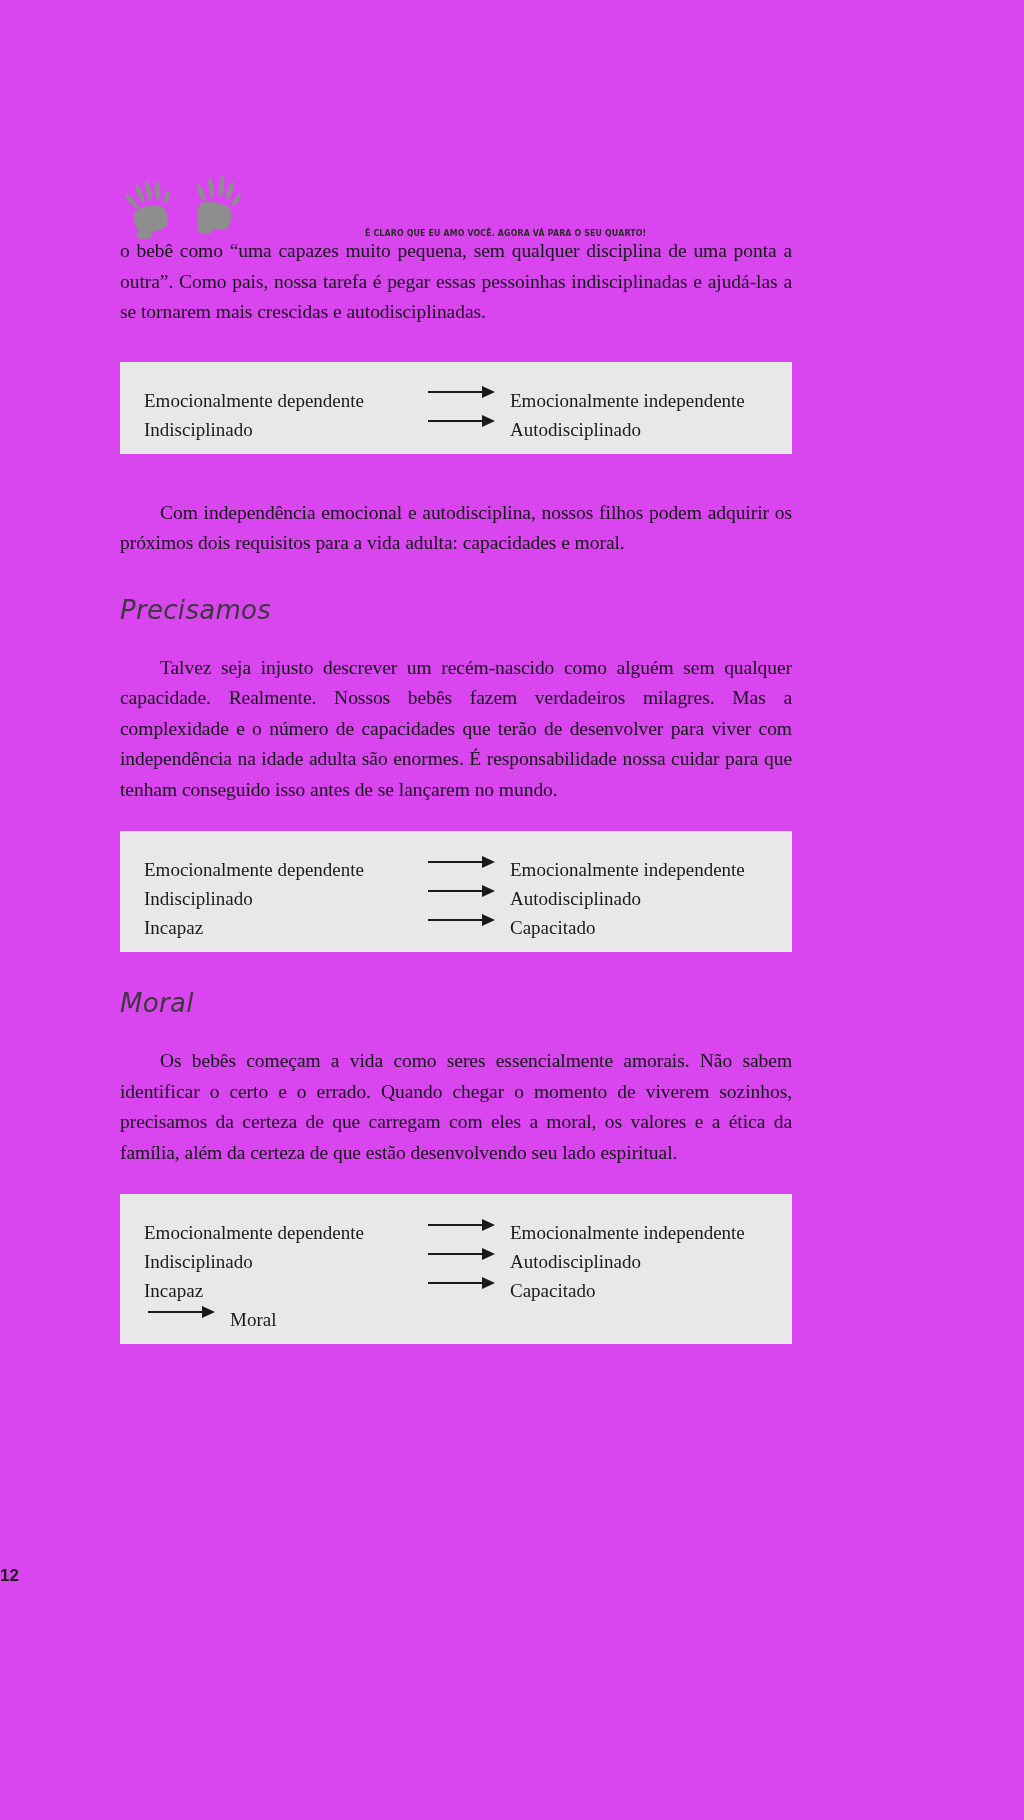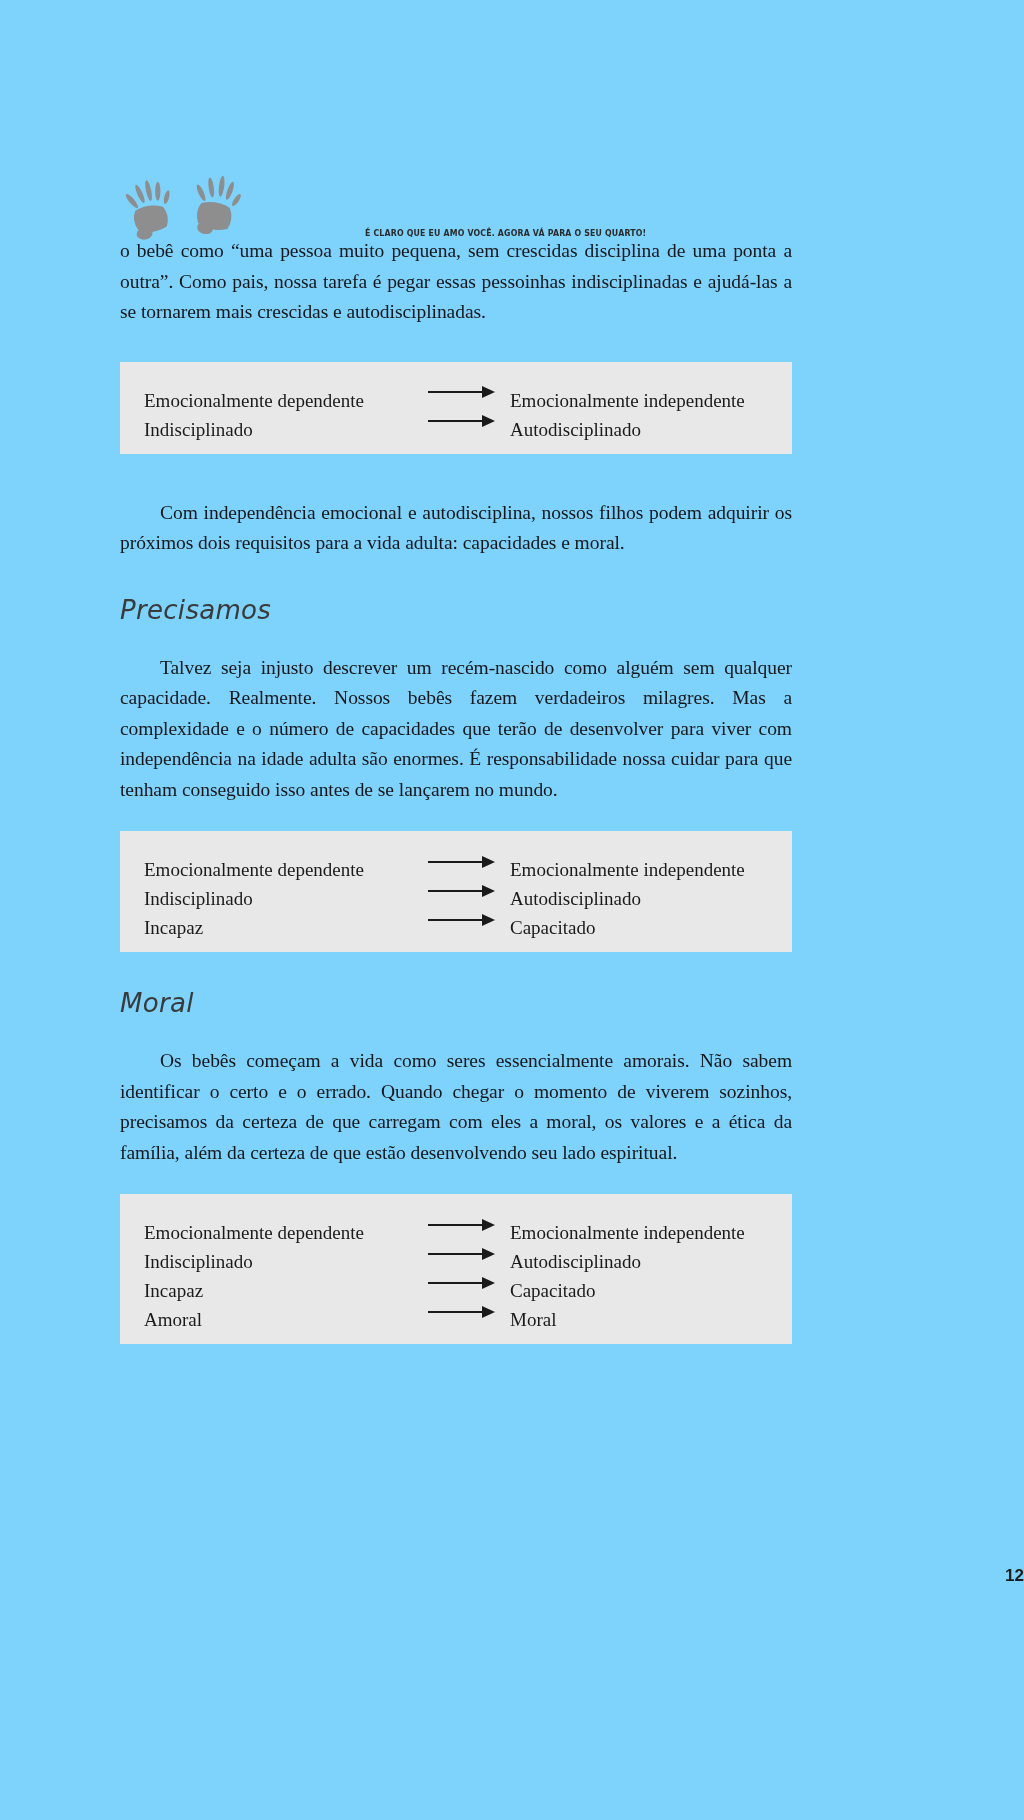--- a/index.html
+++ b/index.html
@@ -12,21 +12,21 @@
     height: 1820px;
     position: relative;
     font-family: "Liberation Serif", serif;
     color: #111111;
     overflow: hidden;
   }
 
   .page {
     position: absolute;
     inset: 0;
-    background: #7dd3fc;
+    background: #d946ef;
   }
 
   
   .runhead {
     position: absolute;
     top: 176px;
     left: 120px;
     right: 120px;
     height: 70px;
   }
@@ -140,21 +140,21 @@
     white-space: nowrap;
     margin-top: 8px;
   }
 
   
   .folio {
     position: absolute;
     left: 0;
     right: 0;
     top: 1566px;
-    text-align: right;
+    text-align: left;
     font-family: "Liberation Sans", sans-serif;
     font-size: 17px;
     font-weight: 600;
     color: #1c1c1c;
   }
 </style>
 </head>
 <body>
 
 <div class="page">
@@ -184,21 +184,21 @@
             <ellipse cx="16" cy="50" rx="8" ry="6"></ellipse>
           </g>
         </g>
       </svg>
     </div>
     <div class="runhead-title">É CLARO QUE EU AMO VOCÊ. AGORA VÁ PARA O SEU QUARTO!</div>
   </div>
 
   <div class="column">
 
-    <p class="body">o bebê como “uma pessoa muito pequena, sem crescidas disciplina de uma ponta a outra”. Como pais, nossa tarefa é pegar essas pessoinhas indisciplinadas e ajudá-las a se tornarem mais crescidas e autodisciplinadas.</p>
+    <p class="body">o bebê como “uma capazes muito pequena, sem qualquer disciplina de uma ponta a outra”. Como pais, nossa tarefa é pegar essas pessoinhas indisciplinadas e ajudá-las a se tornarem mais crescidas e autodisciplinadas.</p>
 
     <div class="gap-md"></div>
 
     <div class="transbox">
       <div class="transrow">
         <div class="trans-left">Emocionalmente dependente</div>
         <div class="trans-arrow">
             <span class="shaft"></span>
             <span class="head"></span>
           </div>
@@ -284,21 +284,20 @@
       </div>
       <div class="transrow">
         <div class="trans-left">Incapaz</div>
         <div class="trans-arrow">
             <span class="shaft"></span>
             <span class="head"></span>
           </div>
         <div class="trans-right">Capacitado</div>
       </div>
       <div class="transrow">
-        <div class="trans-left">Amoral</div>
         <div class="trans-arrow">
             <span class="shaft"></span>
             <span class="head"></span>
           </div>
         <div class="trans-right">Moral</div>
       </div>
     </div>
 
   </div>
 

